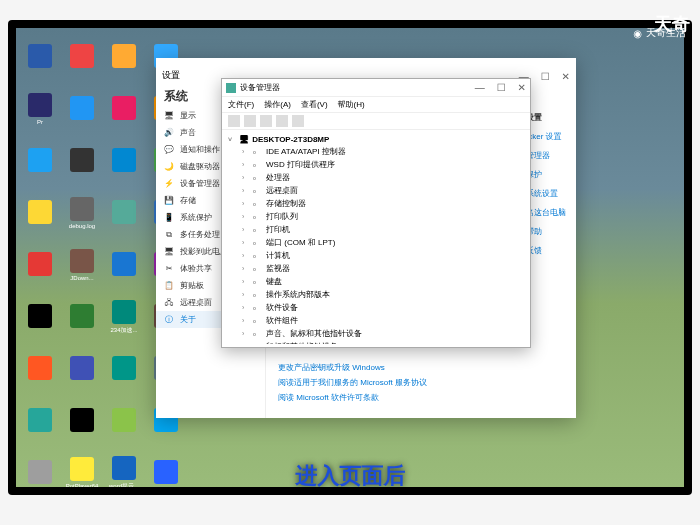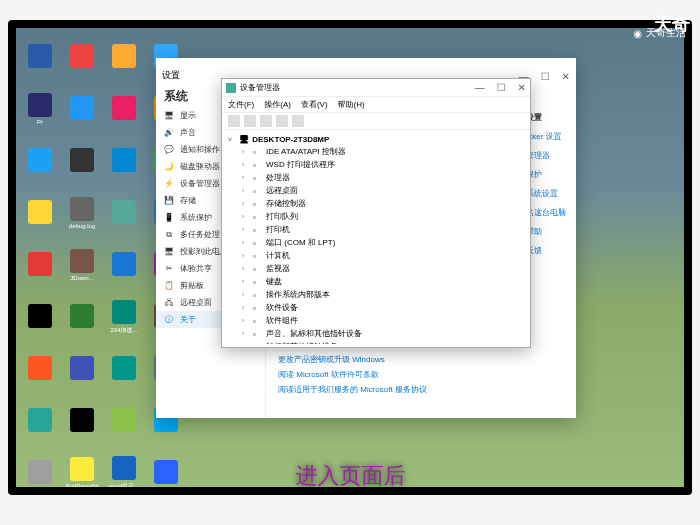--- a/index.html
+++ b/index.html
@@ -34,21 +34,21 @@
 .devmgr-title { flex: 1; }
 .devmgr-menu { display: flex; gap: 10px; padding: 2px 6px; font-size: 8px; border-bottom: 1px solid #eee; }
 .devmgr-toolbar { display: flex; gap: 4px; padding: 2px 6px; border-bottom: 1px solid #eee; }
 .tb-icon { width: 12px; height: 12px; background: #ddd; }
 .devmgr-tree { padding: 4px 6px; font-size: 8px; overflow: auto; height: calc(100% - 54px); }
 .tree-item { display: flex; align-items: center; gap: 3px; padding: 1px 0; white-space: nowrap; }
 .tree-item.root { font-weight: bold; }
 .tree-item.child { padding-left: 14px; }
 .expander { width: 8px; color: #888; font-size: 7px; }
 .tree-icon { width: 10px; height: 8px; display: inline-block; }
-.subtitle-bar { position: absolute; bottom: 34px; left: 1px; right: 0; text-align: center; color: #a21caf; font-size: 22px; font-weight: normal; text-shadow: 0 0 6px rgba(0,0,0,0.8); z-index: 100; }
+.subtitle-bar { position: absolute; bottom: 34px; left: 1px; right: 0; text-align: center; color: #1d4ed8; font-size: 22px; font-weight: bold; text-shadow: 0 0 6px rgba(0,0,0,0.8); z-index: 100; }
 .watermark { position: absolute; top: 26px; right: 14px; color: #fff; font-size: 10px; z-index: 200; display: flex; align-items: center; gap: 4px; }
 .watermark-big { position: absolute; top: 12px; right: 10px; color: #fff; font-size: 18px; font-weight: bold; z-index: 200; }
 </style>
 </head>
 <body>
 
 <div class="monitor-frame">
   <div class="screen">
 
     <div class="desktop-icons" id="desktop-icons">
@@ -291,24 +291,24 @@
               <div class="content-row">
                 <span class="content-label">操作系统内部版本</span>
                 <span>19042.1540</span>
               </div>
               <div class="content-row">
                 <span class="content-label">体验</span>
                 <span>Windows Feature Experience Pack 120.2212.3920.0</span>
               </div>
             </div>
           <div class="copy-btn">复制</div>
-          <div id="content-links" style="margin-top:8px">
+          <div id="content-links" style="margin-top:16px">
               <div class="link">更改产品密钥或升级 Windows</div>
+              <div class="link">阅读适用于我们服务的 Microsoft 服务协议</div>
               <div class="link">阅读 Microsoft 软件许可条款</div>
-              <div class="link">阅读适用于我们服务的 Microsoft 服务协议</div>
             </div>
         </div>
       </div>
     </div>
 
     <div class="devmgr-window">
       <div class="devmgr-titlebar">
         <div class="devmgr-titleicon"></div>
         <span class="devmgr-title">设备管理器</span>
         <div class="win-controls">

